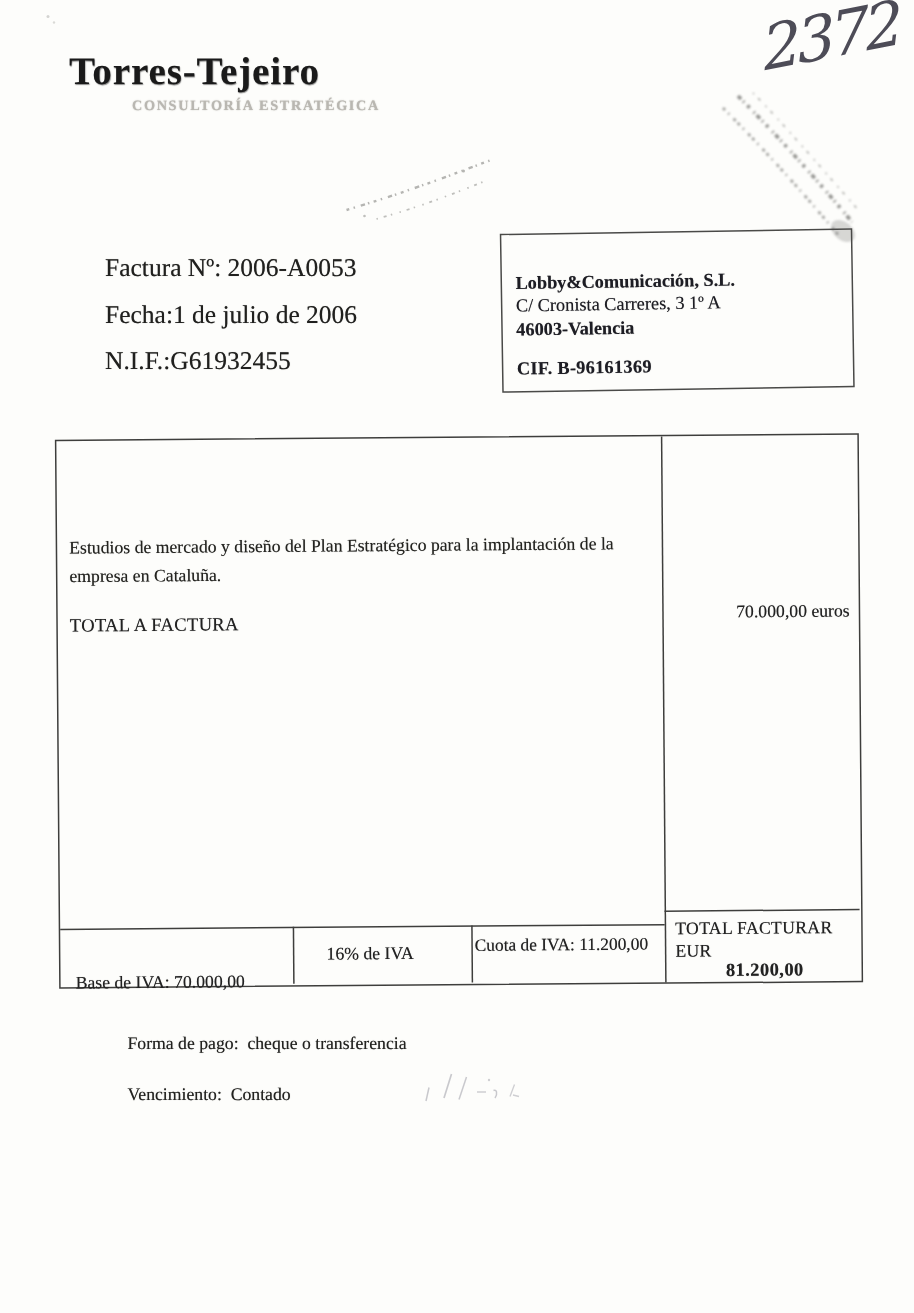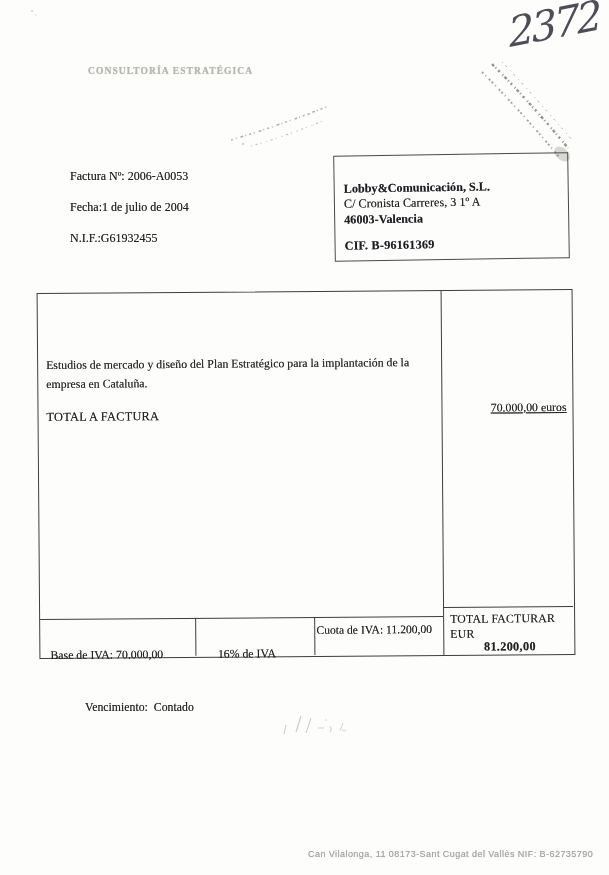--- a/index.html
+++ b/index.html
@@ -26,21 +26,21 @@
   }
 
   
   .handwritten-number {
     left:508px; top:0px; font-size:41px; font-style:italic;
     font-family:"DejaVu Serif", serif; color:#3b3946;
     transform:rotate(-11deg) skewX(-7deg); letter-spacing:-3px; opacity:0.9;
   }
 
   
-  .meta-line { left:70px; font-size:12px; color:#20201e; }
+  .meta-line { left:70px; font-size:17px; color:#20201e; }
   .meta-number { top:169px; }
   .meta-date   { top:200px; }
   .meta-nif    { top:231px; }
 
   
   .recipient-box {
     left:334px; top:154px; width:235px; height:106px;
     border:1.5px solid #4a4a48; box-sizing:border-box;
     transform:rotate(-0.9deg); padding:25px 4px 0 9px;
     font-size:12.2px; line-height:15.3px; color:#1d1d24;
@@ -57,31 +57,31 @@
   }
   .tline { position:absolute; background:#3e3e3c; }
   .v-main  { left:403px; top:0; width:1.4px; height:100%; }
   .h-left  { left:0; top:325px; width:403px; height:1.4px; }
   .h-right { left:403px; top:316px; width:130px; height:1.4px; }
   .v-b1 { left:155px; top:325px; width:1.4px; height:38px; }
   .v-b2 { left:274px; top:325px; width:1.4px; height:38px; }
 
   .desc        { left:8px; top:62px; width:388px; font-size:11.8px; line-height:18.5px; color:#242420; }
   .total-label { left:8px; top:116px; font-size:12.4px; letter-spacing:0.2px; }
-  .amount      { right:6px; top:110px; font-size:11.8px;text-decoration:underline; }
+  .amount      { right:6px; top:110px; font-size:11.8px; }
   .cell-base   { left:10px; top:338px; font-size:11.8px;margin-top:16px; }
-  .cell-rate   { left:155px; top:354px; width:103px; text-align:center; font-size:11.8px; }
+  .cell-rate   { left:155px; top:336px; width:103px; text-align:center; font-size:11.8px; }
   .cell-cuota  { left:276px; top:332px; width:116px; text-align:center; font-size:11.6px; }
   .total-header{ left:410px; top:321px; font-size:11.8px; letter-spacing:0.2px; }
   .total-value { left:403px; top:349px; width:133px; text-align:center; font-weight:700; font-size:12.3px; letter-spacing:0.3px; }
 
   
   .payment-line { left:85px; font-size:11.8px; white-space:pre-wrap; color:#22221f; }
   .payment-method { top:688px; }
-  .payment-due    { top:700px; }
+  .payment-due    { top:722px; }
 
   
   .footer-line {
     left:308px; top:849px; font-size:9px;
     font-family:"Liberation Sans", sans-serif; color:#a3a39f;
     letter-spacing:0.45px; text-shadow:0 0 0.8px rgba(163,163,159,0.7);
   }
 
   
   .svg-mark { position:absolute; pointer-events:none; }
@@ -89,40 +89,41 @@
 </head>
 <body>
 
 <div class="page">
 
   <svg class="svg-mark" style="left:28px; top:6px; opacity:0.35;" width="14" height="14">
     <circle cx="4" cy="5" r="1" fill="#8a8a86"></circle>
     <circle cx="8" cy="9" r="0.8" fill="#9a9a96"></circle>
   </svg>
 
+  <div class="abs logo-name ink">Torres-Tejeiro</div>
   <div class="abs logo-tagline">CONSULTORÍA ESTRATÉGICA</div>
 
   <div class="abs handwritten-number">2372</div>
 
   <svg class="svg-mark" style="left:225px; top:94px; filter:blur(0.5px); opacity:0.55;" width="112" height="58">
     <path d="M6 46 C 26 40, 52 32, 104 12" fill="none" stroke="#7c7c78" stroke-width="1.6" stroke-dasharray="2 3 1 4 3 2 1 3"></path>
     <path d="M26 52 C 44 47, 66 40, 100 26" fill="none" stroke="#8e8e8a" stroke-width="1.2" stroke-dasharray="1 4 2 3 1 5"></path>
     <circle cx="18" cy="50" r="0.9" fill="#8e8e8a"></circle>
     <circle cx="84" cy="20" r="1" fill="#7c7c78"></circle>
   </svg>
 
   <svg class="svg-mark" style="left:462px; top:58px; filter:blur(0.6px); opacity:0.6;" width="122" height="118">
     <path d="M30 6 C 50 26, 78 56, 106 90" fill="none" stroke="#4e4e4a" stroke-width="2.4" stroke-dasharray="3 2 1 3 2 4 1 2"></path>
     <path d="M20 14 C 42 36, 68 64, 98 100" fill="none" stroke="#62625e" stroke-width="1.8" stroke-dasharray="2 3 1 4 2 2"></path>
     <path d="M40 4 C 58 22, 82 50, 112 84" fill="none" stroke="#6e6e6a" stroke-width="1" stroke-dasharray="1 4 2 5"></path>
     <ellipse cx="100" cy="96" rx="9" ry="6" fill="rgba(70,70,66,0.35)" transform="rotate(40 100 96)"></ellipse>
   </svg>
 
   <div class="abs meta-line meta-number ink">Factura Nº: 2006-A0053</div>
-  <div class="abs meta-line meta-date ink">Fecha:1 de julio de 2004</div>
+  <div class="abs meta-line meta-date ink">Fecha:1 de julio de 2006</div>
   <div class="abs meta-line meta-nif ink">N.I.F.:G61932455</div>
 
   <div class="abs recipient-box">
     <div class="r-name ink">Lobby&amp;Comunicación, S.L.</div>
     <div class="r-address ink">C/ Cronista Carreres, 3 1º A</div>
     <div class="r-city ink">46003-Valencia</div>
     <div class="r-cif ink">CIF. B-96161369</div>
   </div>
 
   <div class="abs invoice-table">
@@ -136,27 +137,27 @@
     <div class="abs total-label ink">TOTAL A FACTURA</div>
     <div class="abs amount ink">70.000,00 euros</div>
 
     <div class="abs cell-base ink">Base de IVA: 70.000,00</div>
     <div class="abs cell-rate ink">16% de IVA</div>
     <div class="abs cell-cuota ink">Cuota de IVA: 11.200,00</div>
     <div class="abs total-header ink">TOTAL FACTURAR EUR</div>
     <div class="abs total-value ink">81.200,00</div>
   </div>
 
+  <div class="abs payment-line payment-method ink">Forma de pago:  cheque o transferencia</div>
   <div class="abs payment-line payment-due ink">Vencimiento:  Contado</div>
 
   <svg class="svg-mark" style="left:276px; top:706px; opacity:0.4; filter:blur(0.4px);" width="84" height="36">
     <path d="M8 28 l2 -9" fill="none" stroke="#7b7b88" stroke-width="1"></path>
     <path d="M20 26 l5 -16" fill="none" stroke="#7b7b88" stroke-width="1.1"></path>
     <path d="M30 27 l5 -15" fill="none" stroke="#7b7b88" stroke-width="1"></path>
     <path d="M42 22 l6 0" fill="none" stroke="#8b8b96" stroke-width="1"></path>
     <path d="M54 26 c2 -3, 1 -6, -1 -5" fill="none" stroke="#7b7b88" stroke-width="1"></path>
     <path d="M64 25 l3 -8 M66 24 l4 1" fill="none" stroke="#8b8b96" stroke-width="0.9"></path>
     <circle cx="50" cy="14" r="0.8" fill="#8b8b96"></circle>
   </svg>
 
-  <div class="abs footer-line">Can Vilalonga, 11 08173-Sant Cugat del Vallès NIF: B-62735790</div>
 
 </div>
 
 </body></html>

